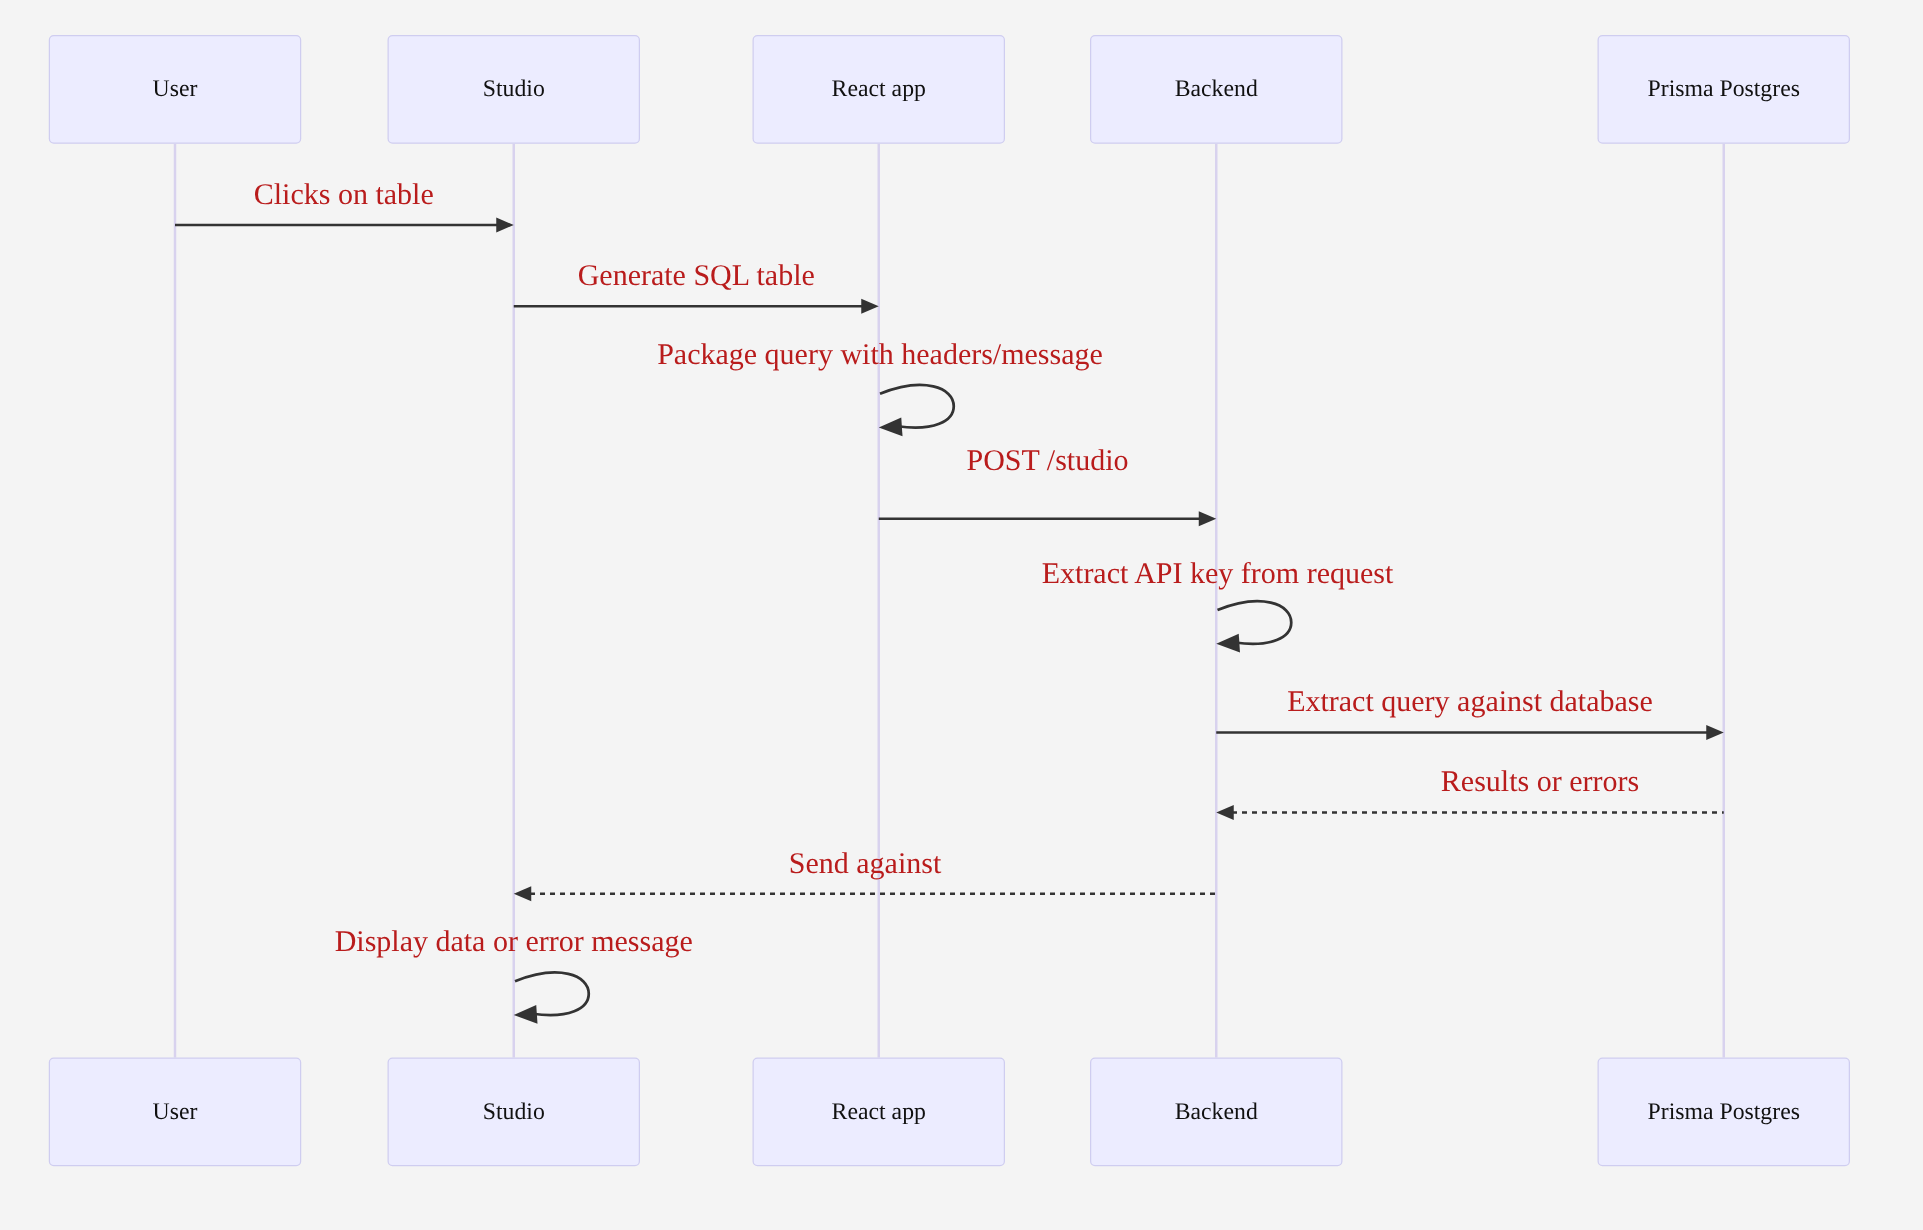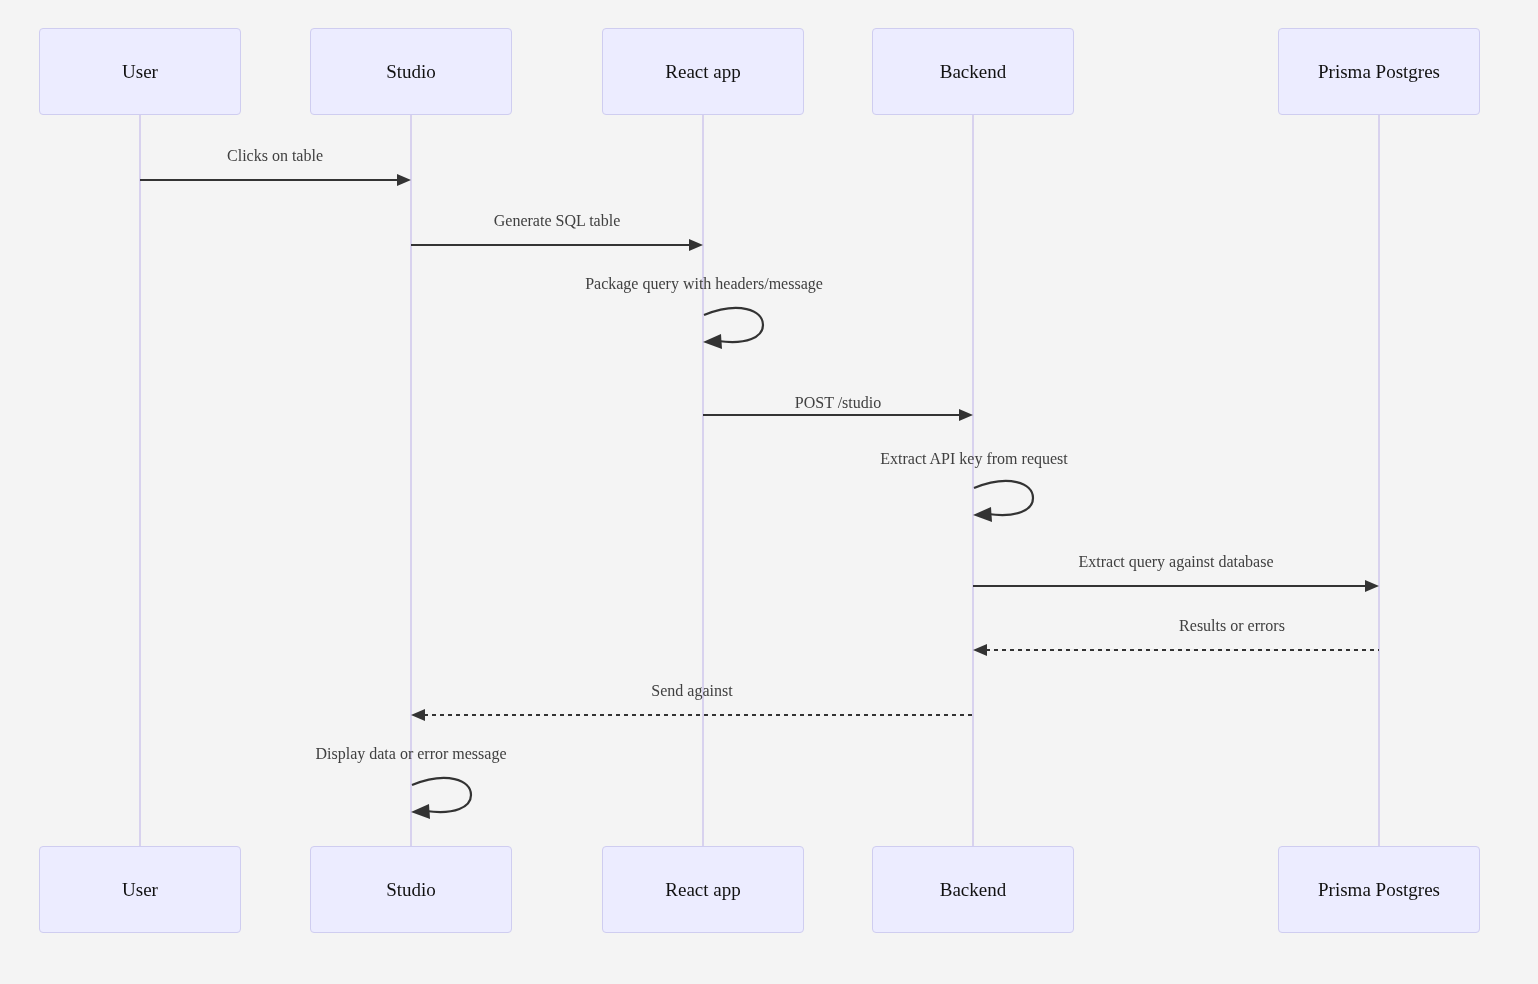--- a/index.html
+++ b/index.html
@@ -32,23 +32,23 @@
     position: absolute;
     top: 115px;
     height: 731px;
     width: 2px;
     background: #d8d2ee;
   }
   .msg-label {
     position: absolute;
     transform: translateX(-50%);
     white-space: nowrap;
-    font-size: 16px;
+    font-size: 24px;
     line-height: 24px;
-    color: #404040;
+    color: #b91c1c;
   }
   .arrow { position: absolute; height: 0; }
   .arrow .line {
     position: absolute;
     top: -1px;
     height: 2px;
     background: #333333;
   }
   .arrow .line.dashed {
     background: repeating-linear-gradient(90deg, #333333 0 4px, transparent 4px 8px);
@@ -121,21 +121,21 @@
     <div class="line"></div>
     <div class="head right"></div>
   </div>
 
   <div class="msg-label" style="left:704px; top:272px">Package query with headers/message</div>
   <svg class="selfloop" style="left:701px; top:306px" width="70" height="44" viewBox="0 0 70 44">
     <path d="M3,9 C38,-5 62,4 62,19 C62,31 46,39 17,35" fill="none" stroke="#333333" stroke-width="2.2"></path>
     <polygon points="20,28 2,36 21,43" fill="#333333"></polygon>
   </svg>
 
-  <div class="msg-label" style="left:838px; top:391px">POST /studio</div>
+  <div class="msg-label" style="left:838px; top:357px">POST /studio</div>
   <div class="arrow to-right" style="left:703px; top:415px; width:270px">
     <div class="line"></div>
     <div class="head right"></div>
   </div>
 
   <div class="msg-label" style="left:974px; top:447px">Extract API key from request</div>
   <svg class="selfloop" style="left:971px; top:479px" width="70" height="44" viewBox="0 0 70 44">
     <path d="M3,9 C38,-5 62,4 62,19 C62,31 46,39 17,35" fill="none" stroke="#333333" stroke-width="2.2"></path>
     <polygon points="20,28 2,36 21,43" fill="#333333"></polygon>
   </svg>

